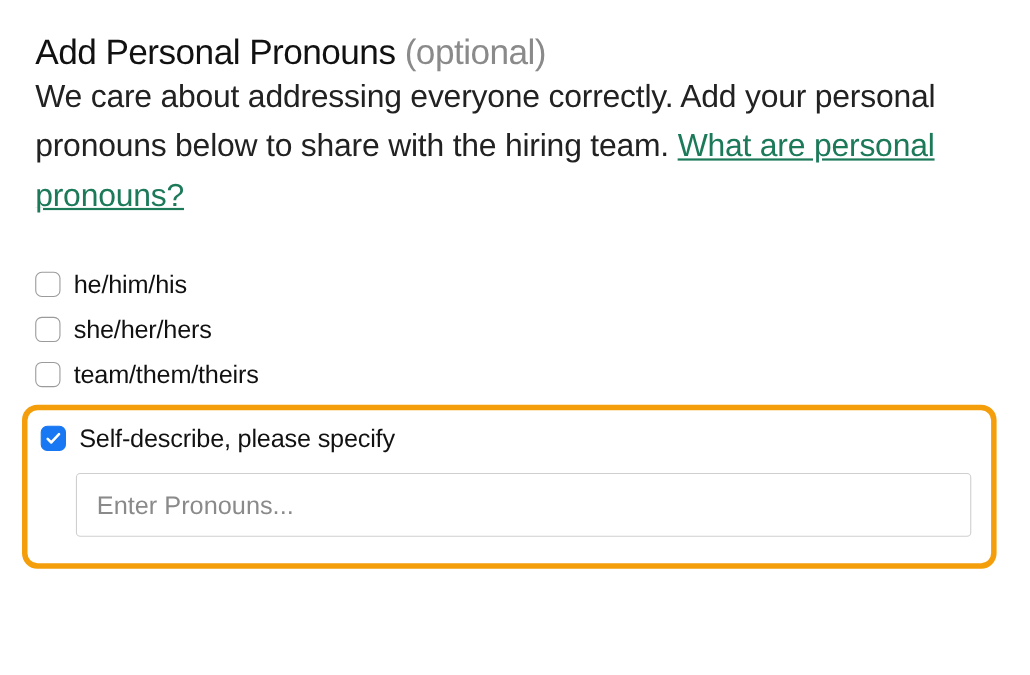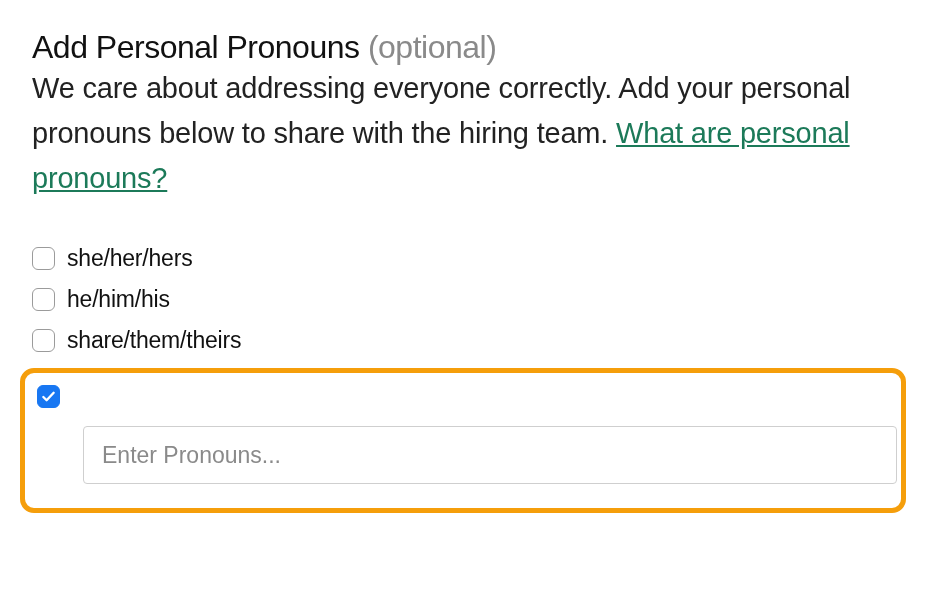--- a/index.html
+++ b/index.html
@@ -92,21 +92,21 @@
     }
     .text-input {
       width: 100%;
       height: 58px;
       border: 1px solid #cfcfcf;
       border-radius: 4px;
       font-size: 23px;
       padding: 0 18px;
       color: #333;
       font-family: inherit;
-      margin-left: 48px;
+      margin-left: 34px;
       width: calc(100% - 34px);
     }
     .text-input::placeholder {
       color: #8a8a8a;
     }
   </style>
 </head>
 <body>
 
 <h1 class="heading">
@@ -117,41 +117,42 @@
 <p class="description">
   <span>We care about addressing everyone correctly. Add your personal pronouns below to share with the hiring team. </span><a href="#">What are personal pronouns?</a>
 </p>
 
 <div class="options">
 
   <div class="option-row">
     <span class="checkbox">
       
     </span>
+    <span class="option-label">he/him/his</span>
+  </div>
+
+  <div class="option-row">
+    <span class="checkbox">
+      
+    </span>
     <span class="option-label">she/her/hers</span>
   </div>
 
   <div class="option-row">
     <span class="checkbox">
       
     </span>
-    <span class="option-label">he/him/his</span>
-  </div>
-
-  <div class="option-row">
-    <span class="checkbox">
-      
-    </span>
-    <span class="option-label">share/them/theirs</span>
+    <span class="option-label">team/them/theirs</span>
   </div>
 
   <div class="highlight-box">
     <div class="option-row">
       <span class="checkbox checked">
         <svg viewBox="0 0 16 16">
             <path d="M2.5 8.5 L6 12 L13.5 4" stroke="#fff" stroke-width="2.5" fill="none" stroke-linecap="round" stroke-linejoin="round"></path>
           </svg>
       </span>
+      <span class="option-label">Self-describe, please specify</span>
     </div>
     <input type="text" class="text-input" placeholder="Enter Pronouns..." style="">
   </div>
 
 </div>
 
 </body></html>

